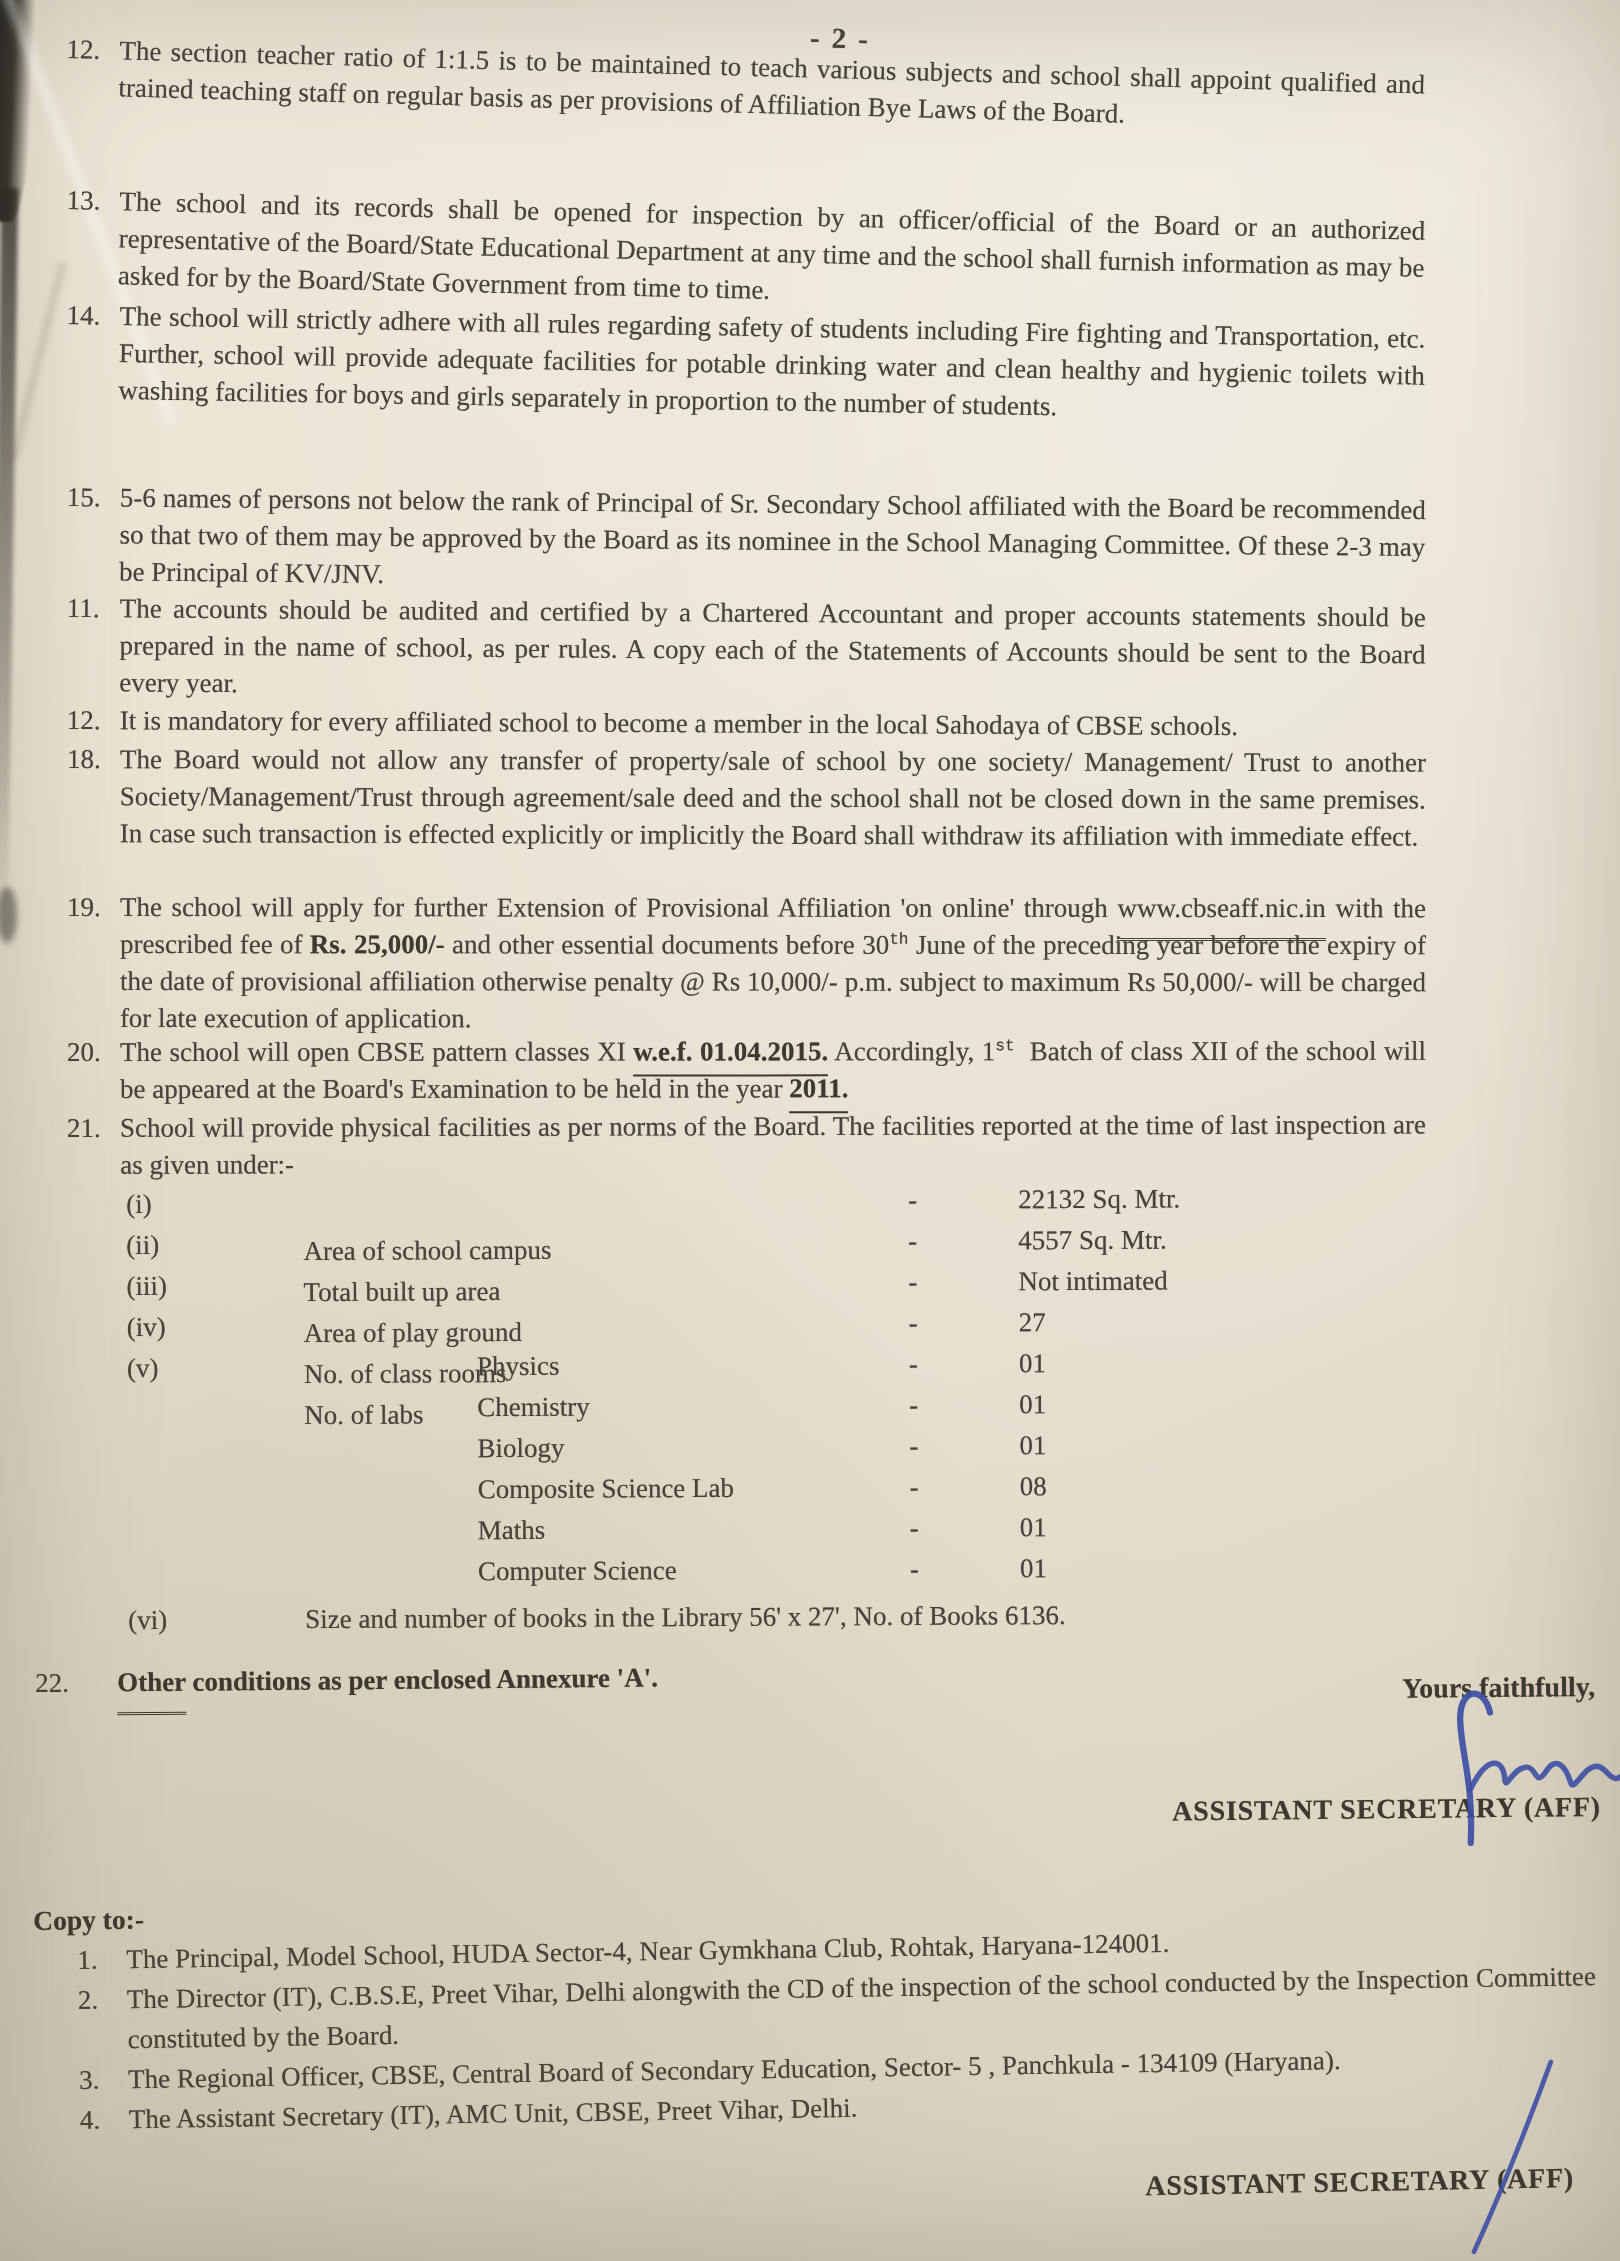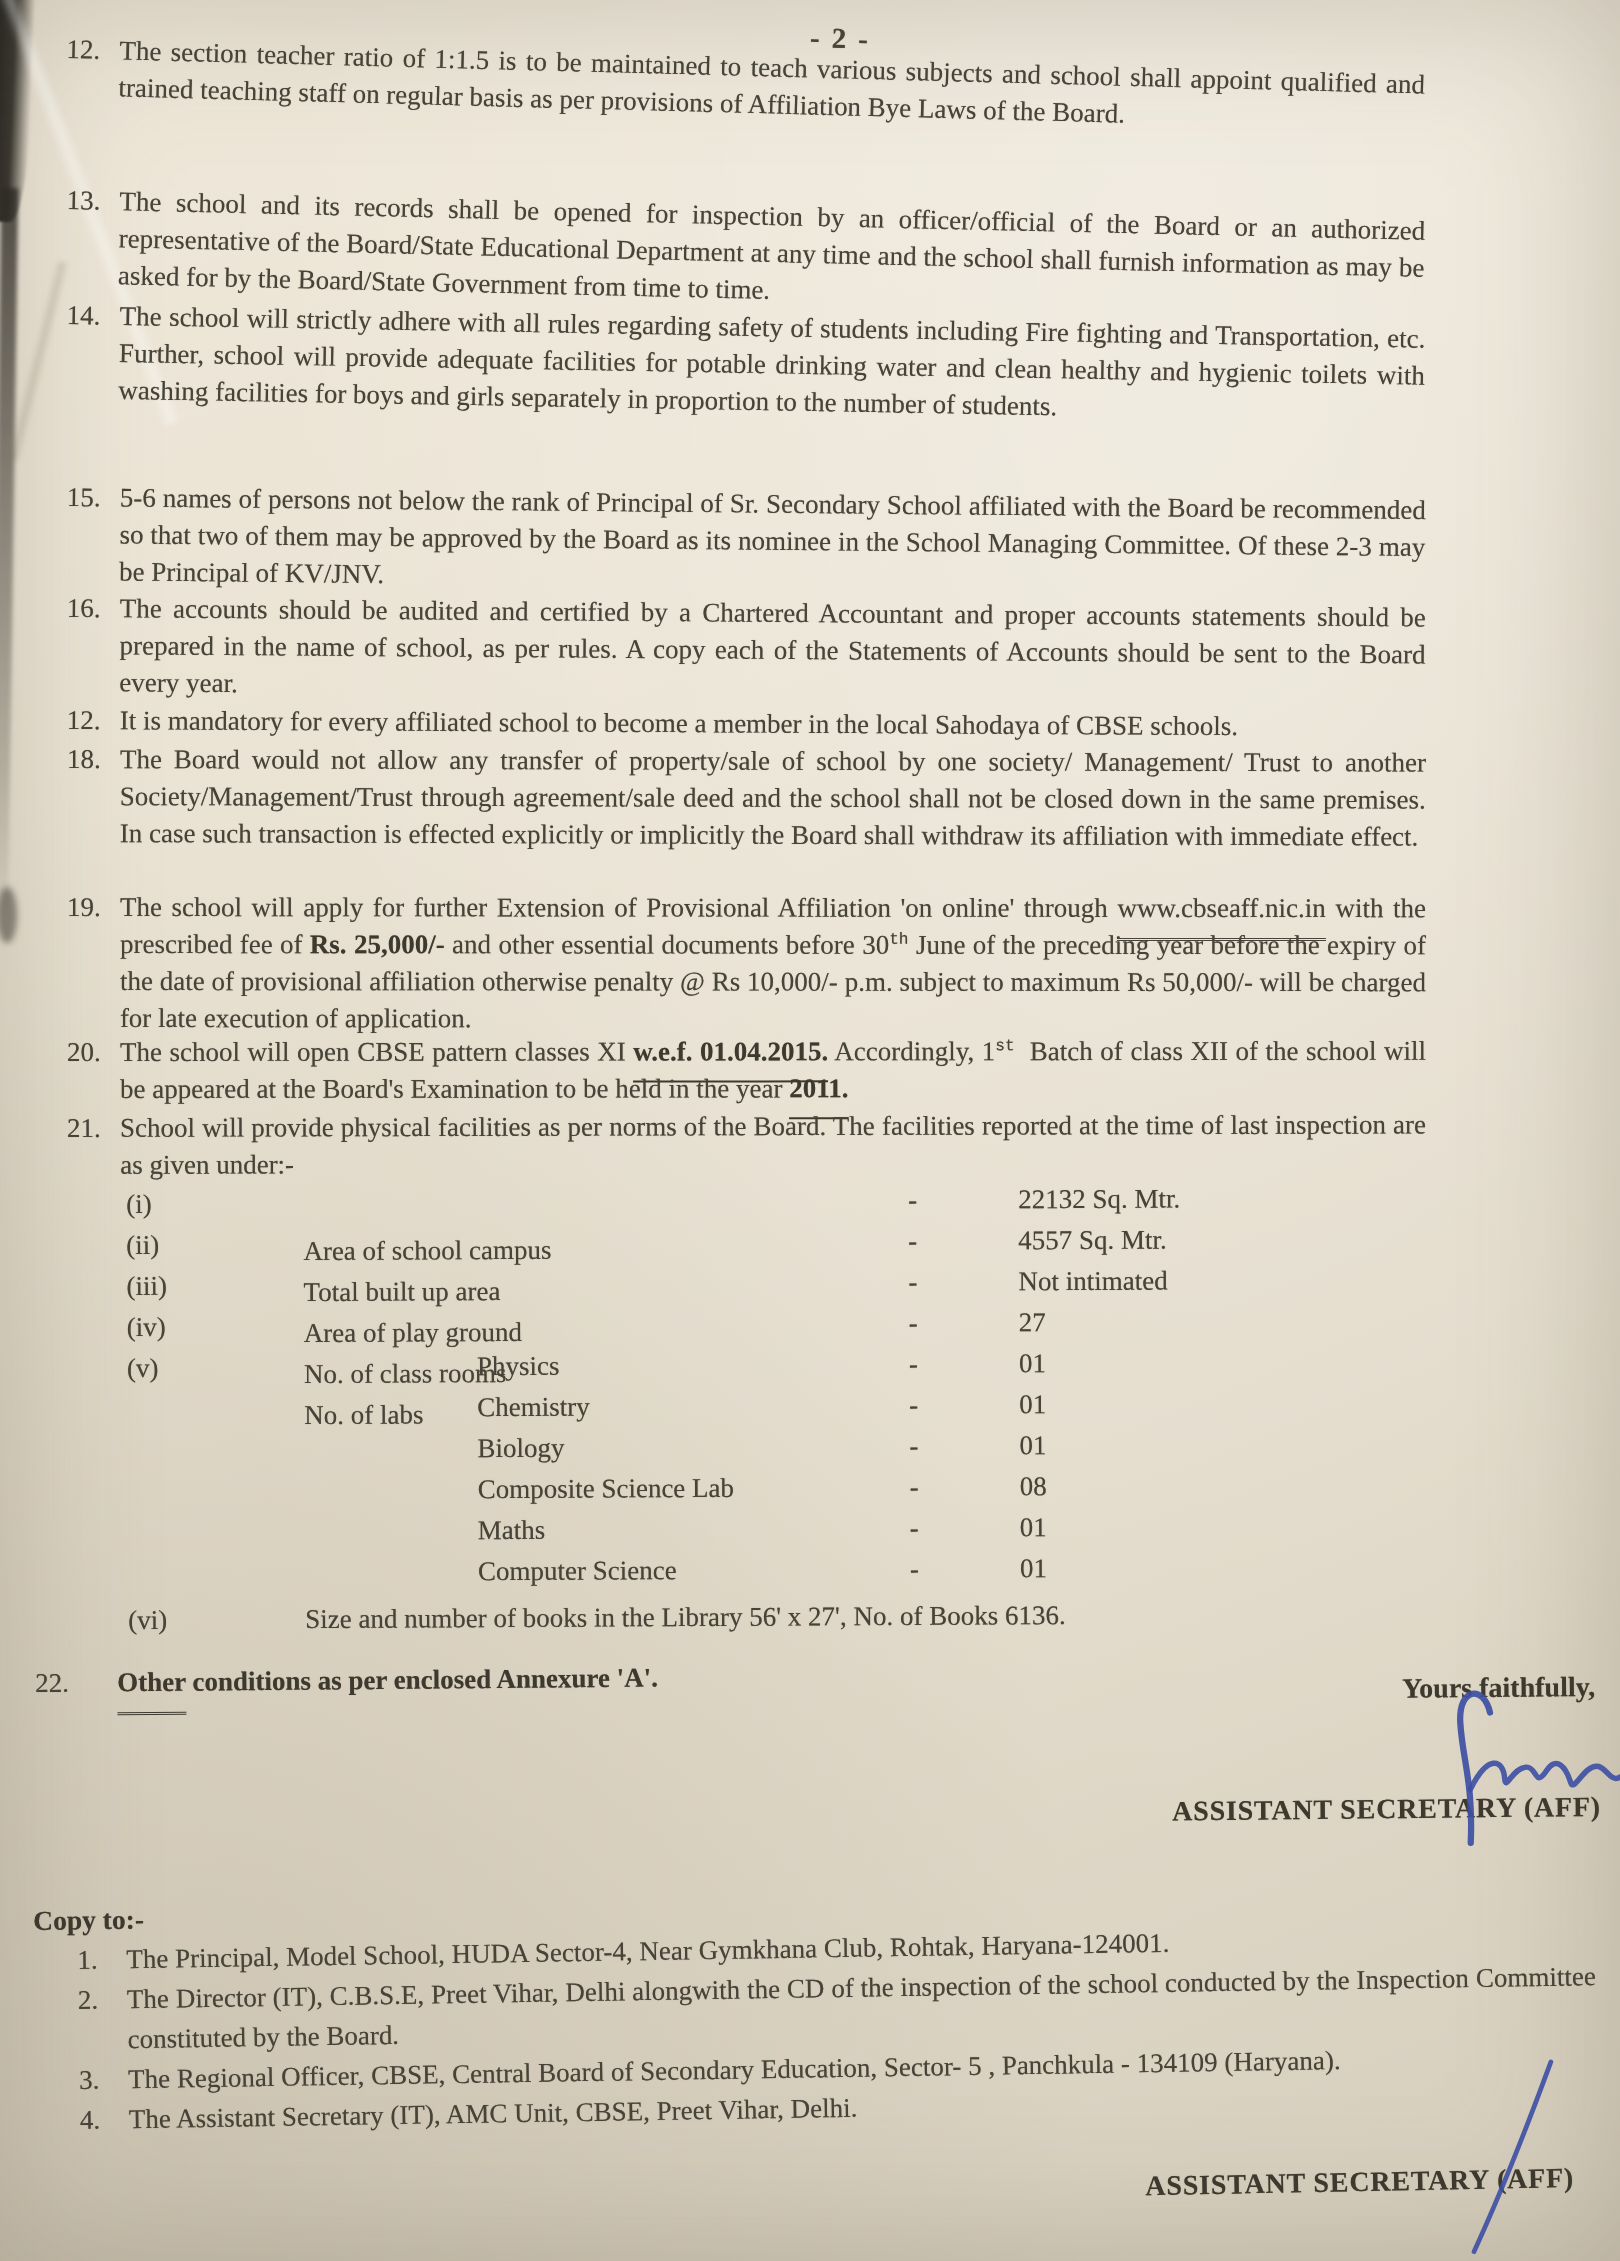--- a/index.html
+++ b/index.html
@@ -15,21 +15,21 @@
       linear-gradient(158deg,#efe8da 0%,#eae3d4 35%,#e3dbcb 65%,#d6cebd 100%);
     box-shadow:inset 0 0 157px rgba(92,82,60,0.28);
   }
   .txt{ text-shadow:0 0 0.8px rgba(70,62,48,0.55); }
   
   .item{position:absolute;left:67px;width:1359px;display:flex;transform-origin:left top;}
   .item .no{flex:0 0 53px;font-size:27px;line-height:37px;}
   .item .body{flex:1 1 auto;font-size:27px;line-height:37px;text-align:justify;}
   .nowrap{white-space:nowrap;text-align:left!important;}
   .rb{font-weight:700;color:#3d392e;}
-  .ru{border-bottom:2.4px solid currentColor;padding-bottom:14px;}
+  .ru{border-bottom:2.4px solid currentColor;padding-bottom:8px;}
   .rdu{border-bottom:3.9px double currentColor;padding-bottom:15px;margin-top:24px;}
   .rsup{vertical-align:super;font-size:0.6em;line-height:0;font-family:Liberation Mono, monospace;}
   
   #facilities{position:absolute;left:126px;top:1186px;width:1381px;transform:rotate(-0.3deg);transform-origin:left top;}
   .frow{height:41px;font-size:27px;line-height:37px;white-space:nowrap;}
   .frow span{display:inline-block;vertical-align:top;}
   .fc1{width:177px;} .fc2{width:173px;margin-top:48px;} .fc3{width:432px;} .fc4{width:110px;}
   
   .rightblock{position:absolute;transform-origin:right top;font-weight:700;color:#3d392e;}
   
@@ -64,21 +64,21 @@
   </div>
   <div class="item txt" style="top:297px;transform:rotate(1.0deg);">
     <span class="no">14.</span>
     <span class="body"><span>The school will strictly adhere with all rules regarding safety of students including Fire fighting and Transportation, etc. Further, school will provide adequate facilities for potable drinking water and clean healthy and hygienic toilets with washing facilities for boys and girls separately in proportion to the number of students.</span></span>
   </div>
   <div class="item txt" style="top:479px;transform:rotate(0.55deg);">
     <span class="no">15.</span>
     <span class="body"><span>5-6 names of persons not below the rank of Principal of Sr. Secondary School affiliated with the Board be recommended so that two of them may be approved by the Board as its nominee in the School Managing Committee.  Of these 2-3 may be Principal of KV/JNV.</span></span>
   </div>
   <div class="item txt" style="top:590px;transform:rotate(0.4deg);">
-    <span class="no">16.</span>
+    <span class="no">11.</span>
     <span class="body"><span>The accounts should be audited and certified by a Chartered Accountant and proper accounts statements should be prepared in the name of school, as per rules. A copy each of the Statements of Accounts should be sent to the Board every year.</span></span>
   </div>
   <div class="item txt" style="top:702px;transform:rotate(0.3deg);">
     <span class="no">12.</span>
     <span class="body nowrap"><span>It is mandatory for every affiliated school to become a member in the local Sahodaya of CBSE schools.</span></span>
   </div>
   <div class="item txt" style="top:741px;transform:rotate(0.15deg);">
     <span class="no">18.</span>
     <span class="body"><span>The Board would not allow any transfer of property/sale of school by one society/ Management/ Trust to another Society/Management/Trust through agreement/sale deed and the school shall not be closed down in the same premises. In case such transaction is effected explicitly or implicitly the Board shall withdraw its affiliation with immediate effect.</span></span>
   </div>

